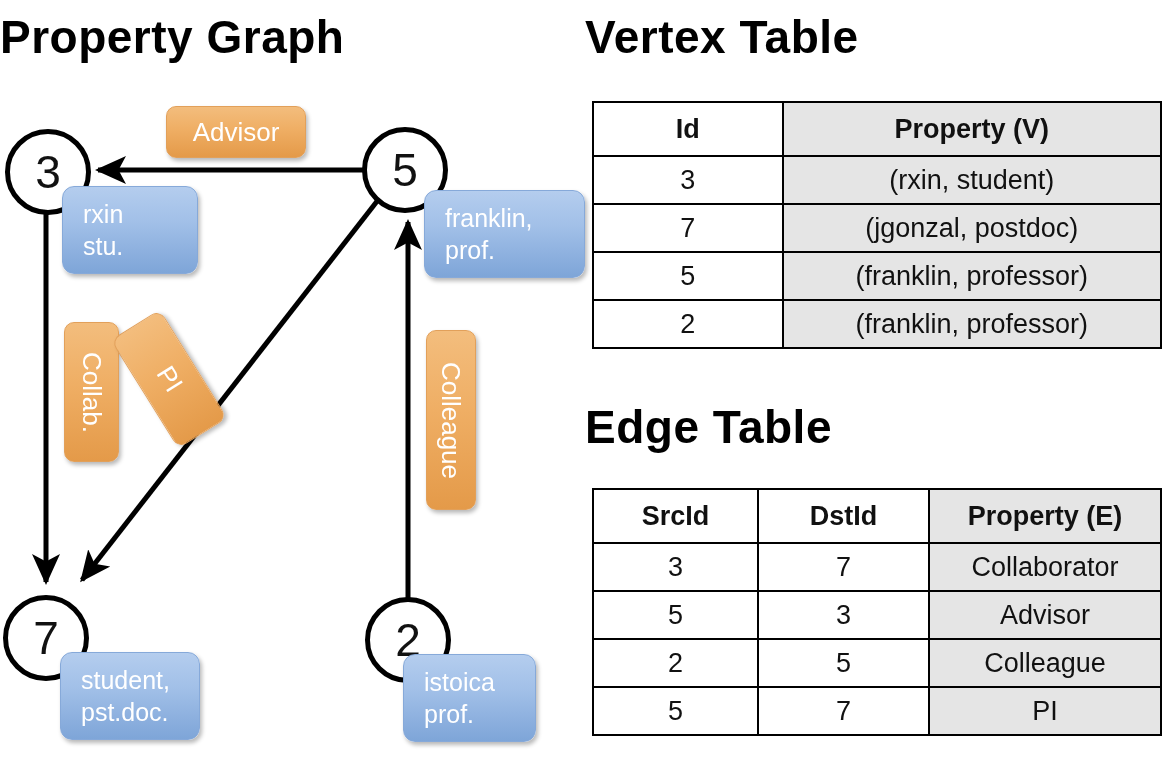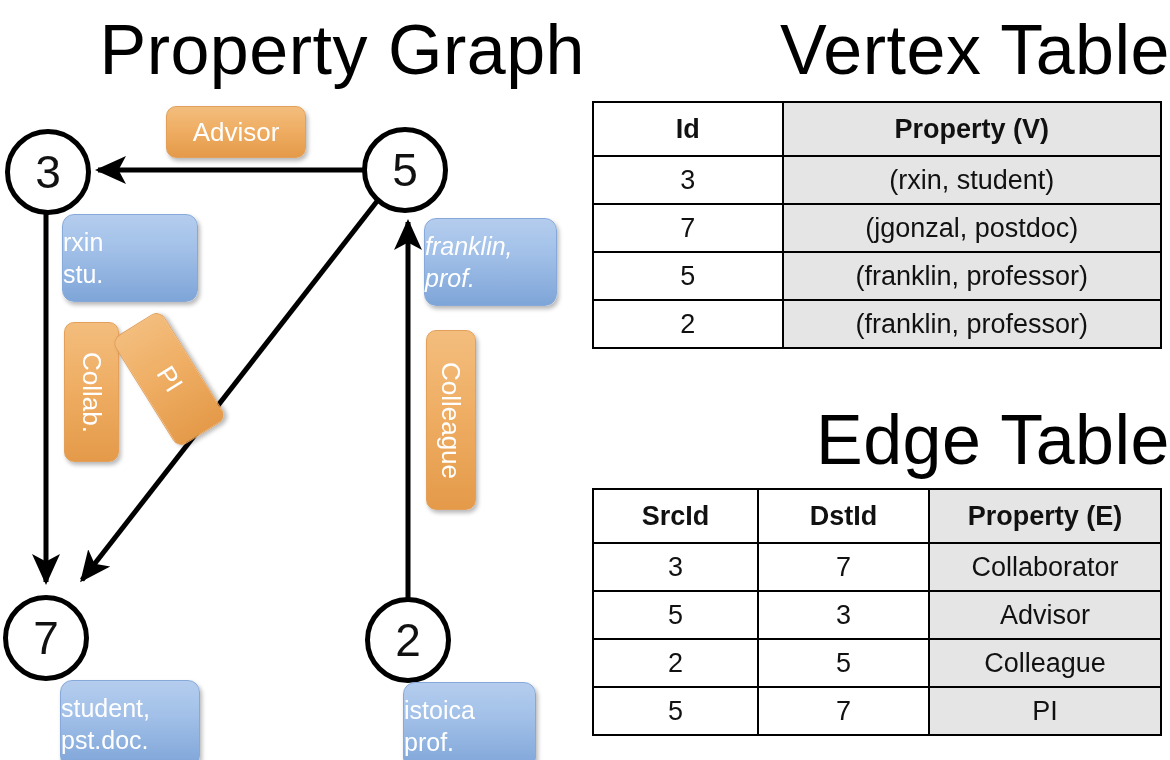--- a/index.html
+++ b/index.html
@@ -13,26 +13,26 @@
     position: relative;
     overflow: hidden;
     font-family: "Liberation Sans", sans-serif;
     color: #000;
   }
 
   
   .title {
     position: absolute;
     font-family: "Liberation Sans", sans-serif;
-    font-weight: 400;
-    font-size: 70px;
+    font-weight: 700;
+    font-size: 46px;
     letter-spacing: 0.5px;
     color: #000;
     white-space: nowrap;
-    text-align: right;
+    text-align: left;
   }
   #title-property-graph { left: 0px;   top: 10px;  width: 585px; }
   #title-vertex-table   { left: 585px; top: 10px;  width: 585px; }
   #title-edge-table     { left: 585px; top: 400px; width: 585px; }
 
   
   #graph-panel {
     position: absolute;
     left: 0; top: 0;
     width: 585px; height: 760px;
@@ -60,31 +60,30 @@
     z-index: 3;
   }
 
   .prop-box {
     position: absolute;
     border-radius: 12px;
     box-sizing: border-box;
     display: flex;
     flex-direction: column;
     justify-content: center;
-    padding: 6px 0;
+    padding: 6px 20px;
     color: #ffffff;
     font-family: "Liberation Sans", sans-serif;
     font-weight: 400;
     font-size: 25px;
     line-height: 1.28;
     z-index: 5;
     box-shadow: 2px 3px 4px rgba(0,0,0,0.28);
     background: linear-gradient(to bottom, #b4cdee 0%, #a2c0e8 40%, #7ea5d8 100%);
     border: 1px solid #86a9d9;
-    margin-top: 28px;
   }
   .prop-box span { display: block; }
 
   .edge-label {
     position: absolute;
     border-radius: 10px;
     box-sizing: border-box;
     display: flex;
     align-items: center;
     justify-content: center;
@@ -178,21 +177,21 @@
 
   <div class="node-circle" style="left:3px; top:595px;">7</div>
 
   <div class="node-circle" style="left:365px; top:597px;">2</div>
 
   <div class="prop-box" style="left:62px; top:186px; width:136px; height:88px;">
     <span>rxin</span>
     <span>stu.</span>
   </div>
 
-  <div class="prop-box" style="left:424px; top:190px; width:133px; height:88px;font-style:italic;">
+  <div class="prop-box" style="left:424px; top:190px; width:161px; height:88px;">
     <span>franklin,</span>
     <span>prof.</span>
   </div>
 
   <div class="prop-box" style="left:60px; top:652px; width:140px; height:88px;">
     <span>student,</span>
     <span>pst.doc.</span>
   </div>
 
   <div class="prop-box" style="left:403px; top:654px; width:133px; height:88px;">

